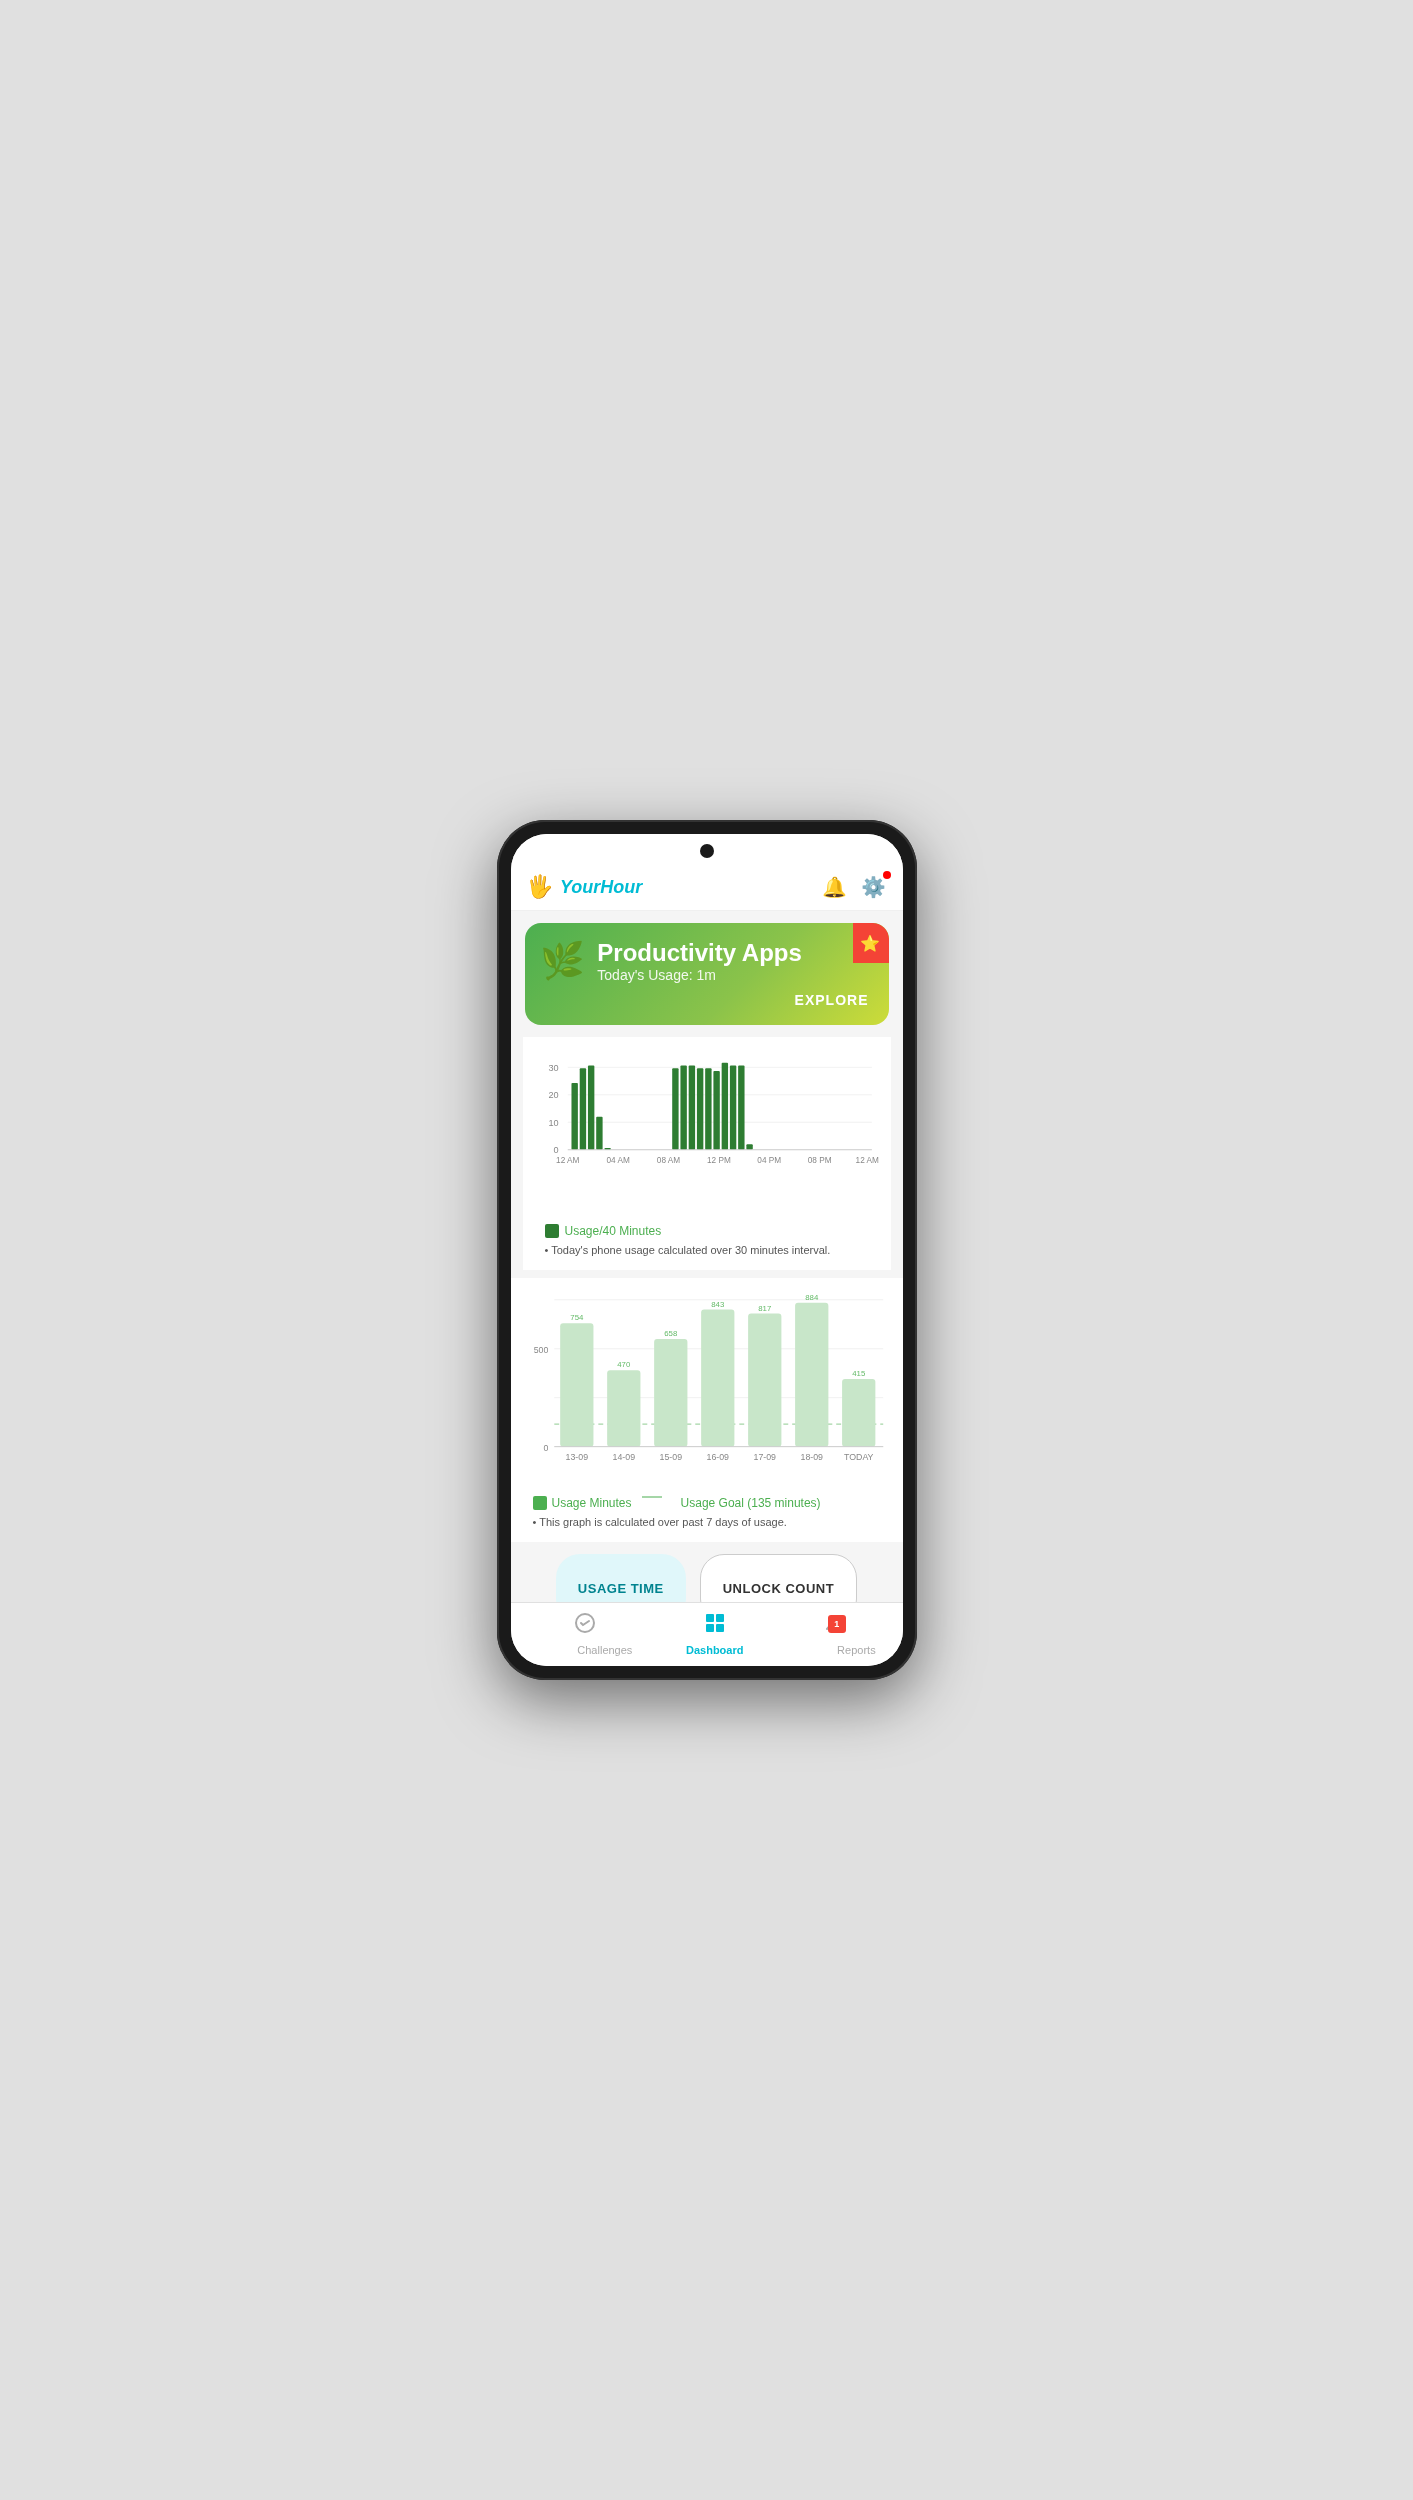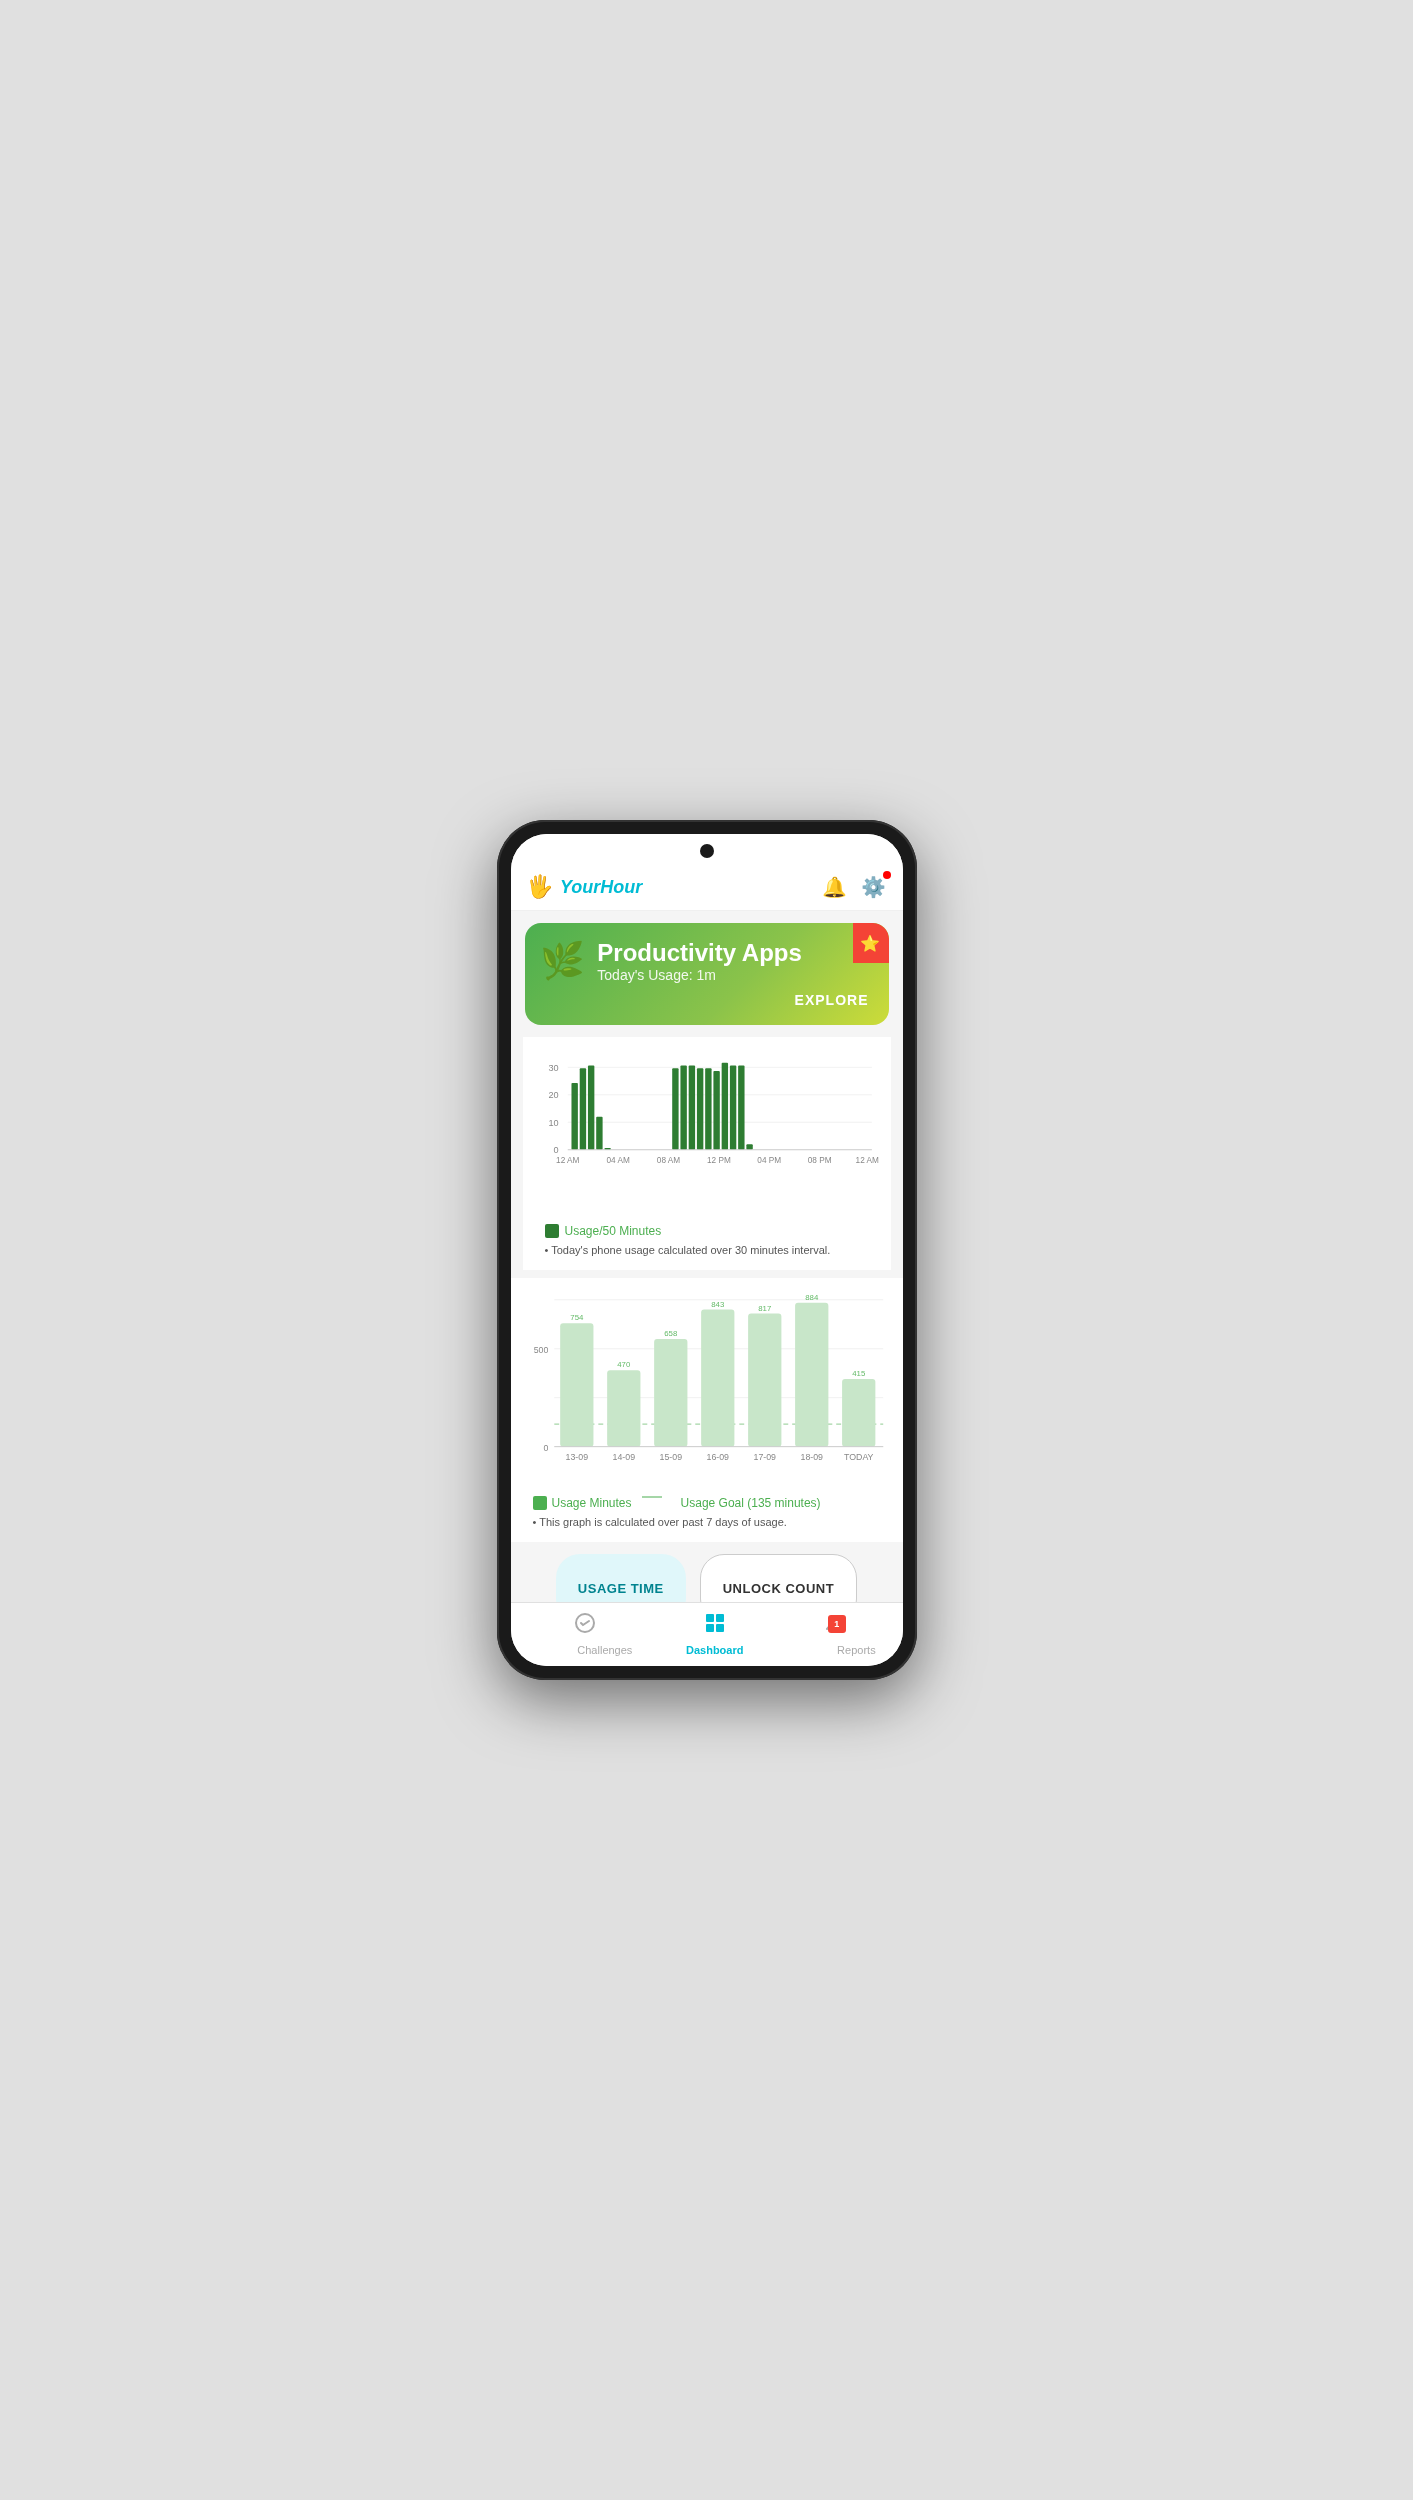--- a/index.html
+++ b/index.html
@@ -337,21 +337,21 @@
           <text x="38" y="124" text-anchor="middle" font-size="9" fill="#888">12 AM</text>
           <text x="93" y="124" text-anchor="middle" font-size="9" fill="#888">04 AM</text>
           <text x="148" y="124" text-anchor="middle" font-size="9" fill="#888">08 AM</text>
           <text x="203" y="124" text-anchor="middle" font-size="9" fill="#888">12 PM</text>
           <text x="258" y="124" text-anchor="middle" font-size="9" fill="#888">04 PM</text>
           <text x="313" y="124" text-anchor="middle" font-size="9" fill="#888">08 PM</text>
           <text x="365" y="124" text-anchor="middle" font-size="9" fill="#888">12 AM</text>
         </svg>
         <div class="chart-legend">
           <div class="legend-color" style="background:#2e7d32;"></div>
-          <span class="legend-text">Usage/50 Minutes</span>
+          <span class="legend-text">Usage/40 Minutes</span>
         </div>
         <div class="chart-note">Today's phone usage calculated over 30 minutes interval.</div>
       </div>
 
       <div class="weekly-section">
         <svg viewBox="0 0 380 200" width="100%">
 
           <text x="28" y="14" text-anchor="end" font-size="9" fill="#888"></text>
           <text x="28" y="64" text-anchor="end" font-size="9" fill="#888">500</text>
           <text x="28" y="164" text-anchor="end" font-size="9" fill="#888">0</text>

